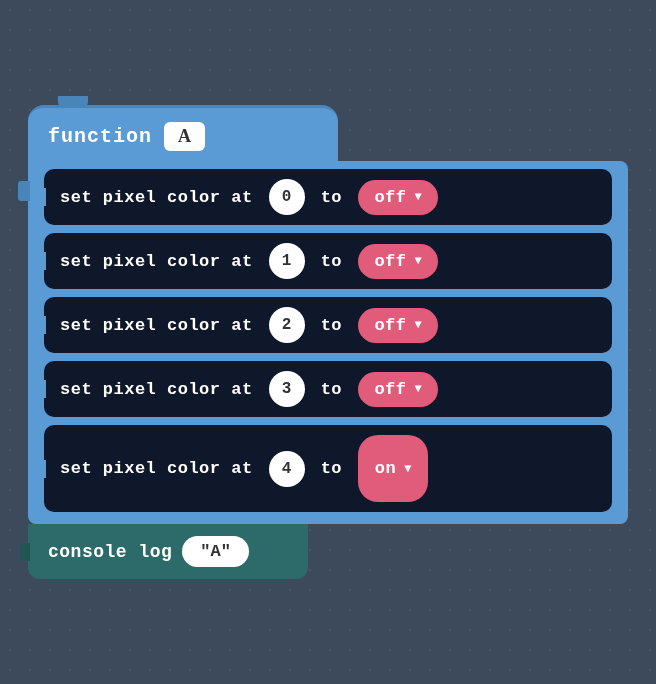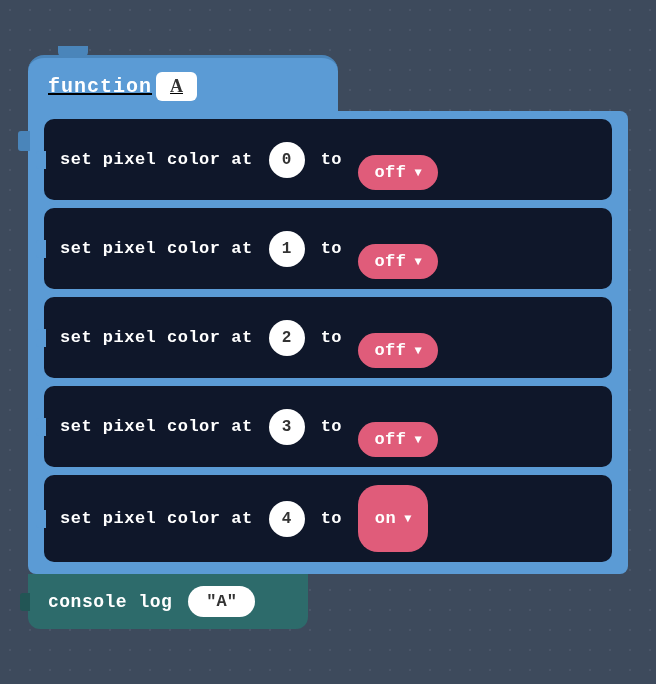--- a/index.html
+++ b/index.html
@@ -23,26 +23,25 @@
       gap: 0;
     }
 
     
     .function-block {
       background-color: #5b9bd5;
       border-radius: 16px 16px 0 0;
       padding: 14px 20px 10px 20px;
       display: flex;
       align-items: center;
-      gap: 4px;
+      gap: 12px;
       position: relative;
       min-width: 310px;
       
       border-top: 3px solid #4a85ba;
-      text-decoration: underline;
     }
 
     .function-label {
       color: white;
       font-size: 20px;
       font-weight: bold;
       letter-spacing: 1px;
     }
 
     .function-name-badge {
@@ -125,21 +124,20 @@
     .off-dropdown {
       background-color: #e05c7a;
       border-radius: 20px;
       padding: 8px 16px;
       display: flex;
       align-items: center;
       gap: 8px;
       cursor: pointer;
       min-width: 80px;
       justify-content: center;
-      margin-top: 26px;
     }
 
     .on-dropdown {
       background-color: #e05c7a;
       border-radius: 20px;
       padding: 24px 14px;
       display: flex;
       align-items: center;
       gap: 8px;
       cursor: pointer;
@@ -159,21 +157,21 @@
       font-size: 12px;
     }
 
     
     .console-block {
       background-color: #2d6b6b;
       border-radius: 0 0 12px 12px;
       padding: 12px 20px;
       display: flex;
       align-items: center;
-      gap: 16px;
+      gap: 10px;
       min-width: 280px;
       position: relative;
       margin-top: 0;
       align-self: flex-start;
     }
 
     .console-block::before {
       content: '';
       position: absolute;
       left: -8px;

